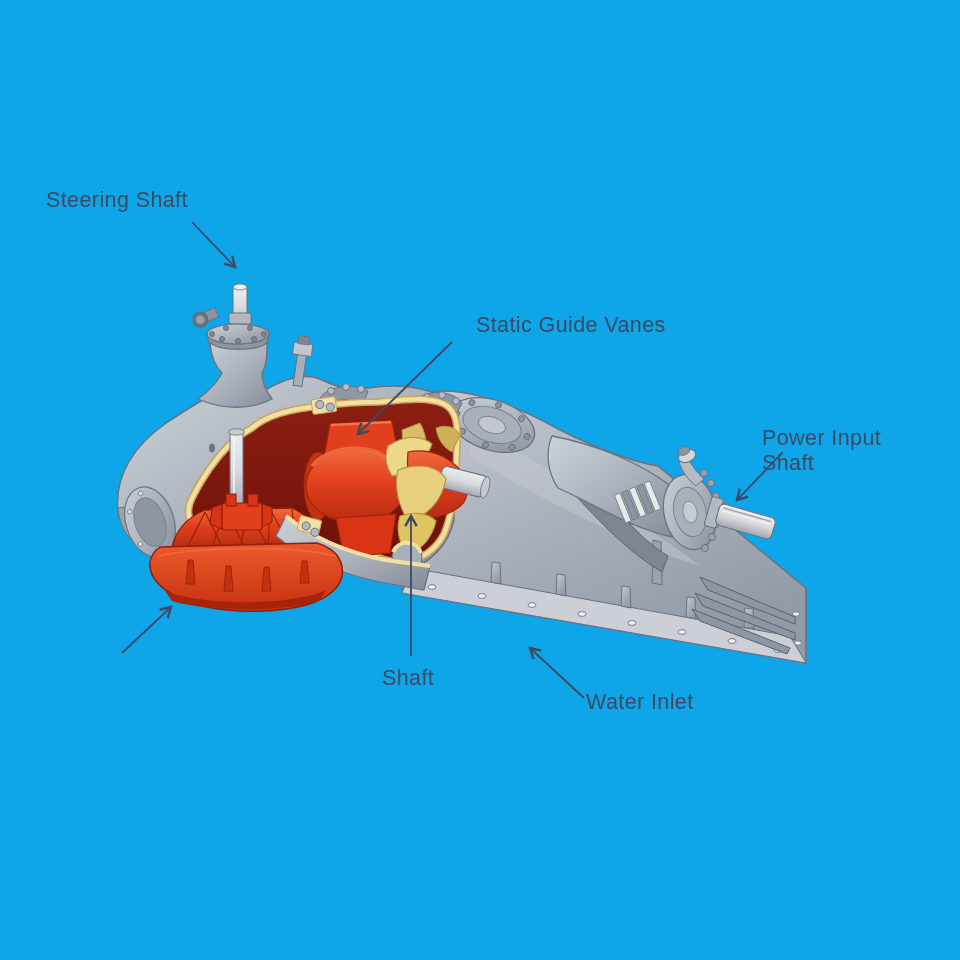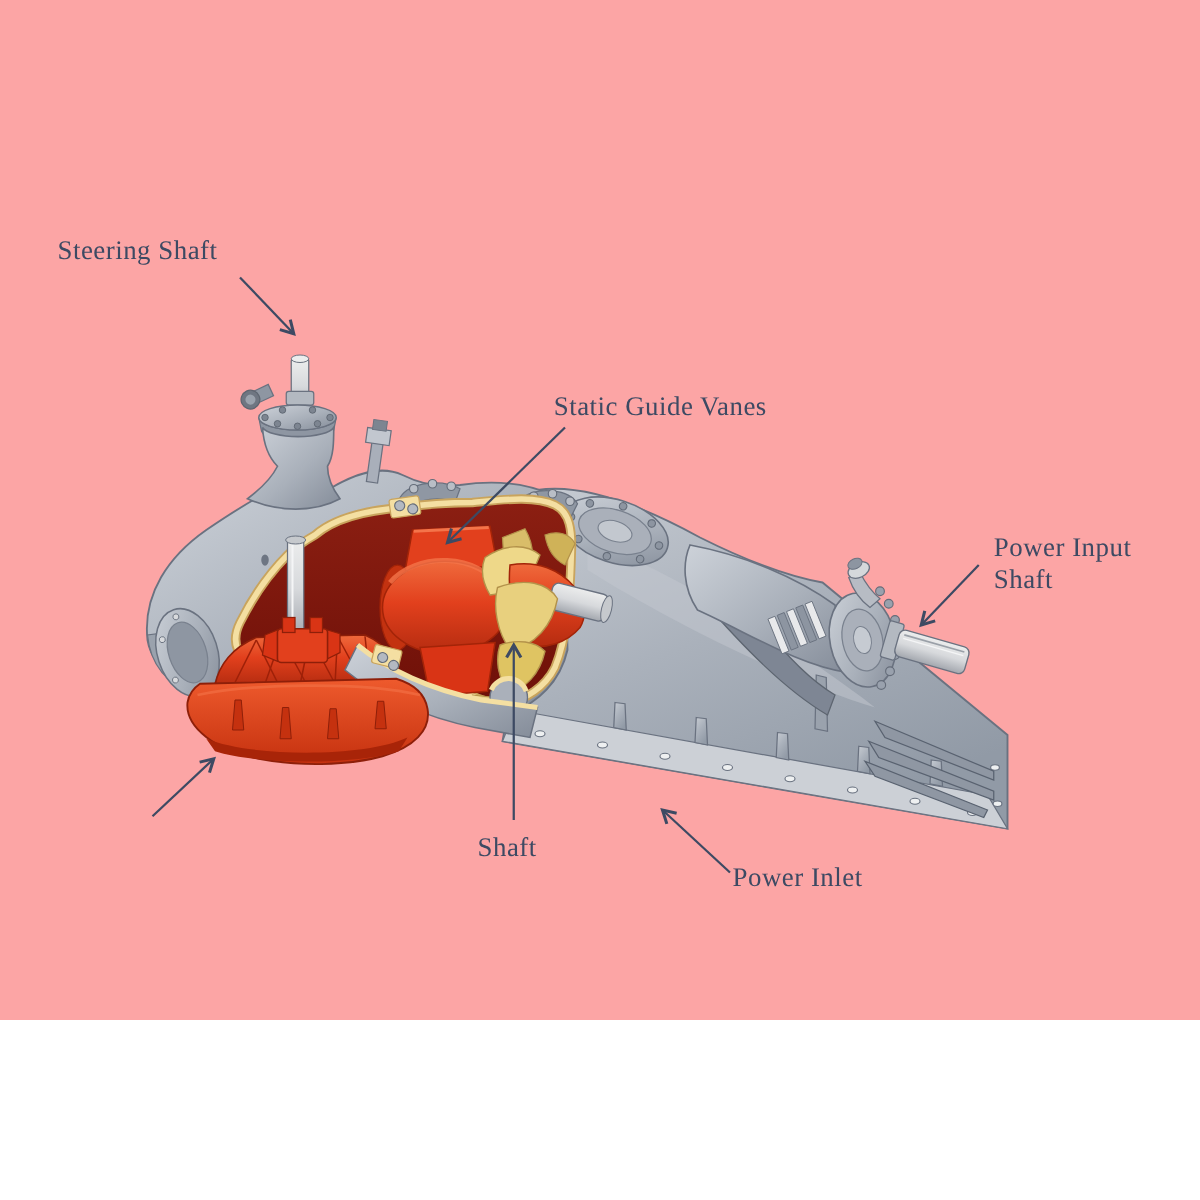--- a/index.html
+++ b/index.html
@@ -1,21 +1,21 @@
 <!DOCTYPE html>
 <html><head>
 <meta charset="utf-8">
 <style>
   html,body{margin:0;padding:0;}
   .stage{
     position:relative;
-    width:960px;height:816px;
-    background:#fca5a5;
+    width:960px;height:960px;
+    background:#0ea5e9;
     overflow:hidden;
-    font-family:Liberation Serif, serif;
+    font-family:Liberation Sans, sans-serif;
   }
   .stage svg{position:absolute;left:0;top:0;}
   .label{
     position:absolute;
     font-size:21.5px;
     line-height:25px;
     letter-spacing:.4px;
     color:#3d4a63;
     white-space:pre-line;
   }
@@ -343,19 +343,19 @@
       <line x1="192" y1="222" x2="235" y2="267" marker-end="url(#arrowhead)"></line>
       <line x1="452" y1="342" x2="358" y2="434" marker-end="url(#arrowhead)"></line>
       <line x1="783" y1="452" x2="737" y2="500" marker-end="url(#arrowhead)"></line>
       <line x1="122" y1="653" x2="171" y2="607" marker-end="url(#arrowhead)"></line>
       <line x1="411" y1="656" x2="411" y2="516" marker-end="url(#arrowhead)"></line>
       <line x1="584" y1="698" x2="530" y2="648" marker-end="url(#arrowhead)"></line>
     </g>
   </svg>
 
   <div class="label" style="left:46px;top:188px;">Steering Shaft</div>
-  <div class="label" style="left:443px;top:313px;text-align:right;">Static Guide Vanes</div>
-  <div class="label" style="left:795px;top:426px;">Power Input
+  <div class="label" style="left:476px;top:313px;text-align:right;">Static Guide Vanes</div>
+  <div class="label" style="left:762px;top:426px;">Power Input
 Shaft</div>
   <div class="label" style="left:382px;top:666px;">Shaft</div>
-  <div class="label" style="left:586px;top:690px;">Power Inlet</div>
+  <div class="label" style="left:586px;top:690px;">Water Inlet</div>
 
 </div>
 
 </body></html>

